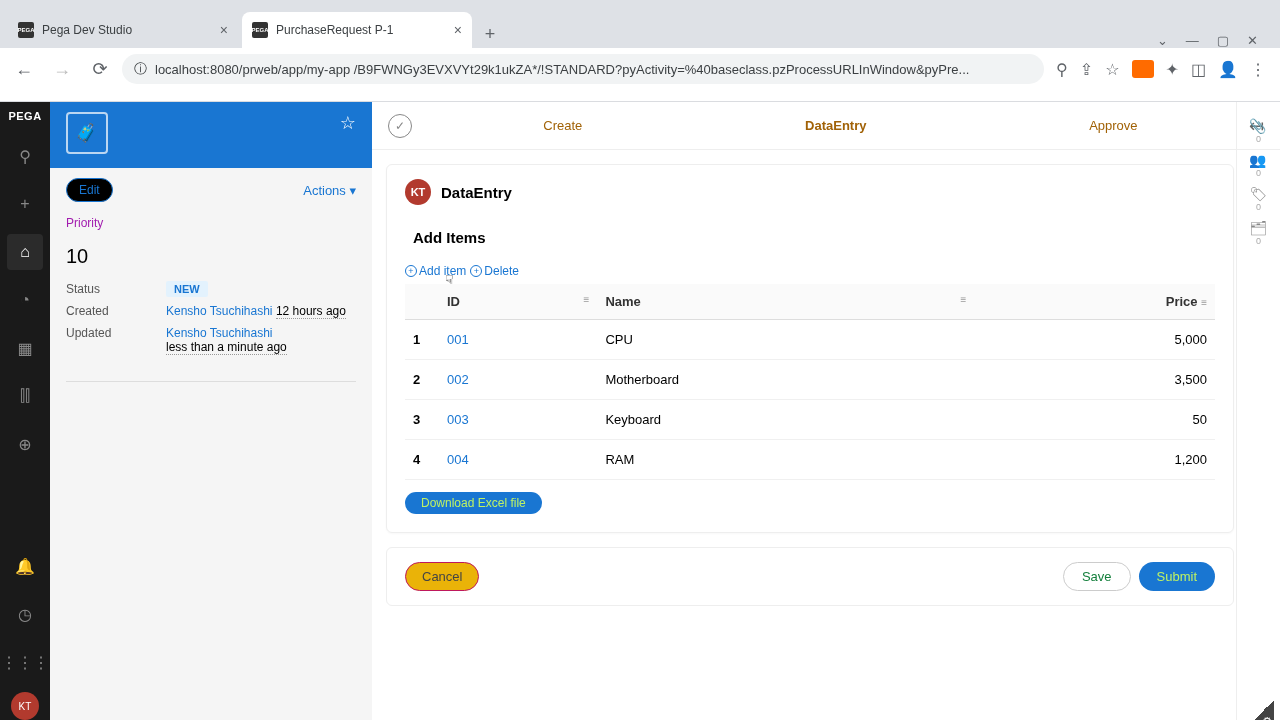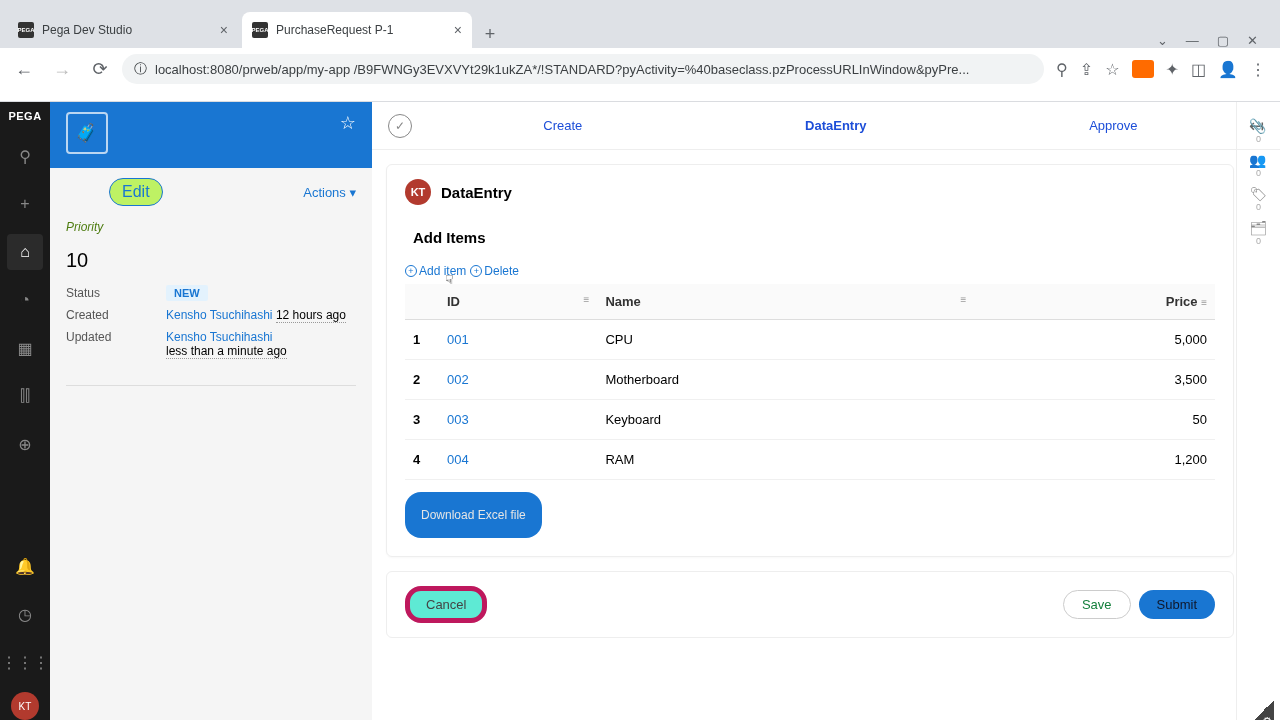--- a/index.html
+++ b/index.html
@@ -31,39 +31,39 @@
 .rail-avatar { width: 28px; height: 28px; border-radius: 50%; background: #b23a2e; color: #fff; font-size: 10px; display: flex; align-items: center; justify-content: center; margin-bottom: 12px;}
 
 
 .leftpanel { width: 322px; background: #f5f5f5; display: flex; flex-direction: column; }
 .case-header { background: #1976d2; color: #fff; padding: 10px 16px 14px 16px; position: relative; display: flex; align-items: center; }
 .case-icon { width: 42px; height: 42px; border: 2px solid rgba(255,255,255,0.7); border-radius: 4px; display: flex; align-items: center; justify-content: center; margin-right: 12px; font-size: 18px;}
 .case-id { font-size: 11px; opacity: 0.85; }
 .case-title { font-size: 17px; font-weight: bold; }
 .star-btn { position: absolute; right: 16px; top: 10px; font-size: 18px; }
 .case-actions { padding: 10px 16px; display: flex; justify-content: space-between; align-items: center; }
-.edit-btn { border: 1px solid #1976d2; color: #1976d2; background: #bef264; padding: 4px 12px; border-radius: 14px; font-size: 16px; cursor: pointer; margin-left: 43px;}
+.edit-btn { border: 1px solid #1976d2; color: #1976d2; background: #000000; padding: 4px 12px; border-radius: 14px; font-size: 12px; cursor: pointer;}
 .actions-link { color: #1976d2; font-size: 13px; cursor: pointer; }
 .case-meta { padding: 4px 16px 12px 16px; font-size: 13px; }
-.meta-priority-label { color: #4d7c0f; font-size: 12px; font-style: italic; }
+.meta-priority-label { color: #a21caf; font-size: 12px; }
 .meta-priority-val { font-size: 20px; font-weight: 500; margin-top: 15px; margin-bottom: 10px;}
 .meta-row { display: flex; padding: 4px 0; gap: 10px; }
 .meta-label { width: 90px; color: #555; font-size: 12px; }
 .meta-val { font-size: 12px; }
 .meta-link { color: #1976d2; }
 .meta-dotted { border-bottom: 1px dotted #999; }
 .status-badge { background: #e3f2fd; color: #1976d2; padding: 2px 8px; font-size: 11px; font-weight: bold; border-radius: 2px;}
 .divider { height: 1px; background: #ddd; margin: 10px 16px 12px 16px; }
 .noitems { padding: 0 16px; font-size: 13px; color: #444; }
 
 
 .main { flex: 1; position: relative; background: #fff; }
 .stage-bar { height: 48px; display: flex; align-items: center; padding: 0 16px; border-bottom: 1px solid #eee; }
 .stage-check { width: 24px; height: 24px; border: 1.5px solid #888; border-radius: 50%; display: flex; align-items: center; justify-content: center; color: #888; font-size: 12px; margin-right: 20px;}
-.stage { flex: 1; display: flex; justify-content: space-around; font-size: 13px; color: #1d4ed8; }
+.stage { flex: 1; display: flex; justify-content: space-around; font-size: 13px; color: #a16207; }
 .stage-item.active { font-weight: bold; }
 .stage-back { font-size: 18px; color: #666; }
 
 .content-card { margin: 14px 46px 14px 14px; border: 1px solid #eee; border-radius: 6px; padding: 14px 18px 18px 18px; box-shadow: 0 1px 2px rgba(0,0,0,0.03);}
 .stage-title-row { display: flex; align-items: center; margin-bottom: 24px; }
 .stage-badge { width: 26px; height: 26px; border-radius: 50%; background: #b23a2e; color: #fff; font-size: 11px; display: flex; align-items: center; justify-content: center; margin-right: 10px; font-weight: bold;}
 .stage-title { font-size: 15px; font-weight: bold; }
 
 .section-title { font-size: 15px; font-weight: bold; margin-bottom: 18px; margin-left: 8px;}
 .tbl-actions { display: flex; gap: 4px; font-size: 12px; margin-bottom: 6px; position: relative;}
@@ -74,27 +74,27 @@
 .data-table { width: 100%; border-collapse: collapse; font-size: 13px; }
 .data-table th { text-align: left; padding: 10px 8px; color: #333; font-weight: bold; border-bottom: 1px solid #ddd; background: #fafafa; position: relative;}
 .data-table th.idx { width: 34px; }
 .data-table th .filter { float: right; color: #999; font-size: 10px; }
 .data-table th.price { text-align: right; }
 .data-table td { padding: 12px 8px; border-bottom: 1px solid #f0f0f0; }
 .data-table td.idx { font-weight: bold; }
 .data-table td.id { color: #1976d2; }
 .data-table td.price { text-align: right; }
 
-.dl-btn { margin-top: 12px; background: #1976d2; color: #e5e5e5; border: none; padding: 16px 16px; border-radius: 16px; font-size: 12px; cursor: pointer;}
+.dl-btn { margin-top: 12px; background: #1976d2; color: #bef264; border: none; padding: 4px 16px; border-radius: 16px; font-size: 12px; cursor: pointer;}
 
 .form-actions { margin: 14px 46px 0 14px; padding: 14px 18px; border: 1px solid #eee; border-radius: 6px; display: flex; align-items: center;}
-.btn-outline { border: 5px solid #be185d; color: #444; background: #5eead4; padding: 6px 16px; border-radius: 16px; font-size: 13px; cursor: pointer;}
+.btn-outline { border: 1px solid #be185d; color: #444; background: #eab308; padding: 6px 16px; border-radius: 16px; font-size: 13px; cursor: pointer;}
 .form-actions .spacer { flex: 1; }
 .btn-save { border: 1px solid #ccc; color: #15803d; background: #fff; padding: 6px 18px; border-radius: 16px; font-size: 13px; margin-right: 8px; cursor:pointer;}
-.btn-submit { border: none; color: #0f172a; background: #1976d2; padding: 7px 18px; border-radius: 16px; font-size: 13px; cursor:pointer;}
+.btn-submit { border: none; color: #bef264; background: #1976d2; padding: 7px 18px; border-radius: 16px; font-size: 13px; cursor:pointer;}
 
 
 .rightrail { position: absolute; right: 0; top: 0; bottom: 0; width: 44px; border-left: 1px solid #eee; display: flex; flex-direction: column; align-items: center; padding-top: 16px; gap: 8px;}
 .rr-item { width: 30px; text-align: center; color: #888; font-size: 14px; cursor: pointer;}
 .rr-count { font-size: 9px; color: #aaa; display: block; }
 
 .corner-gear { position: absolute; right: 6px; bottom: 2px; width: 30px; height: 30px; background: linear-gradient(135deg, transparent 50%, #444 50%); color: #fff; display:flex; align-items:flex-end; justify-content:flex-end; padding: 2px; font-size: 11px;}
 </style>
 </head>
 <body>

